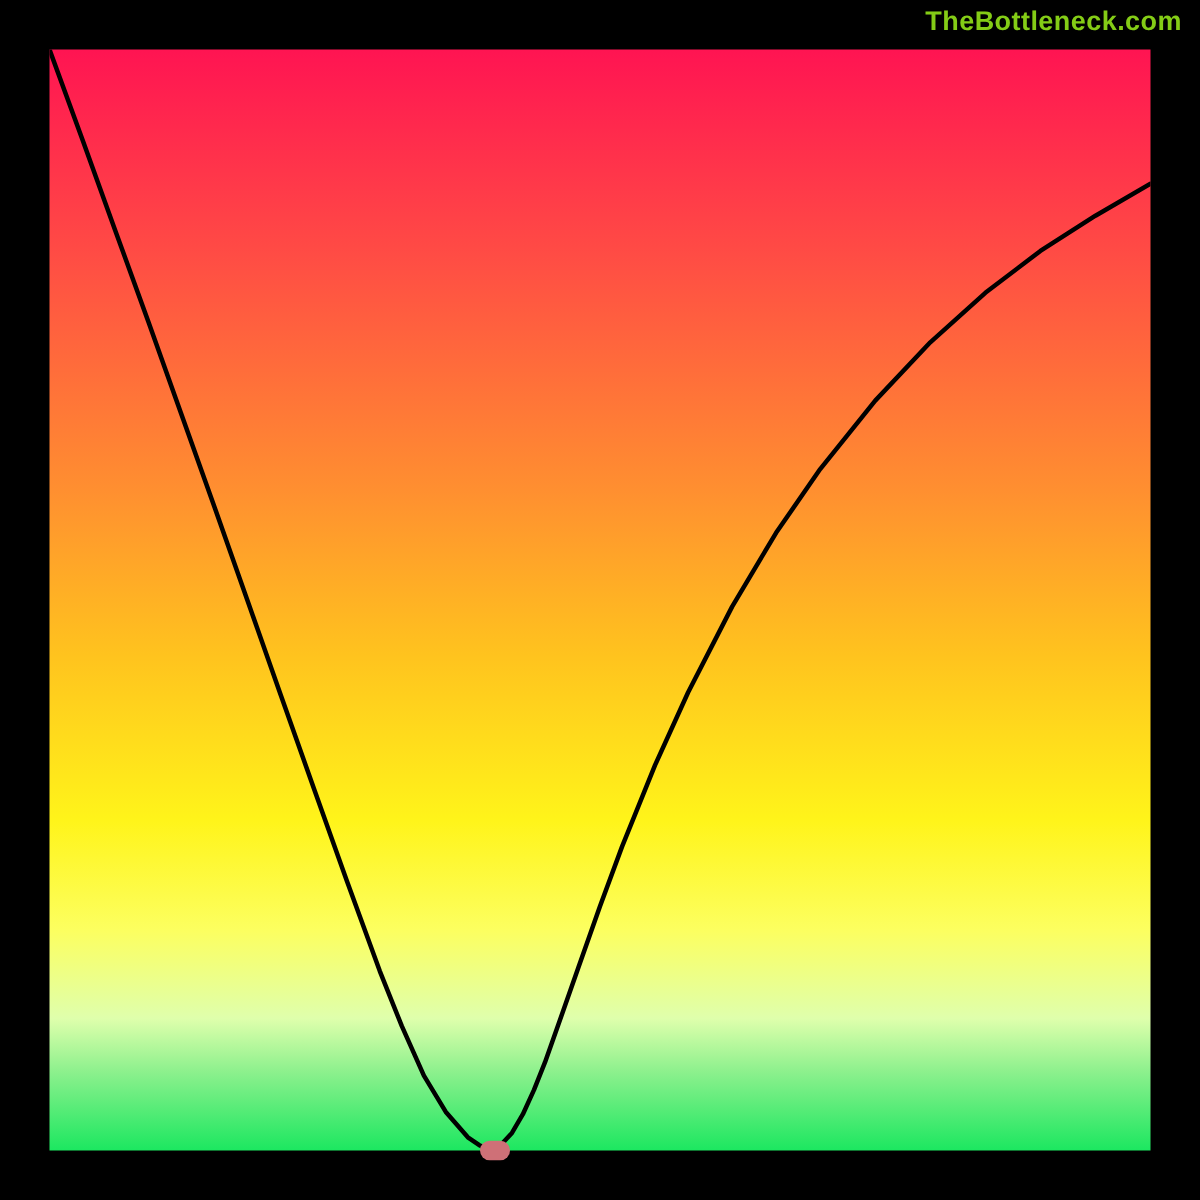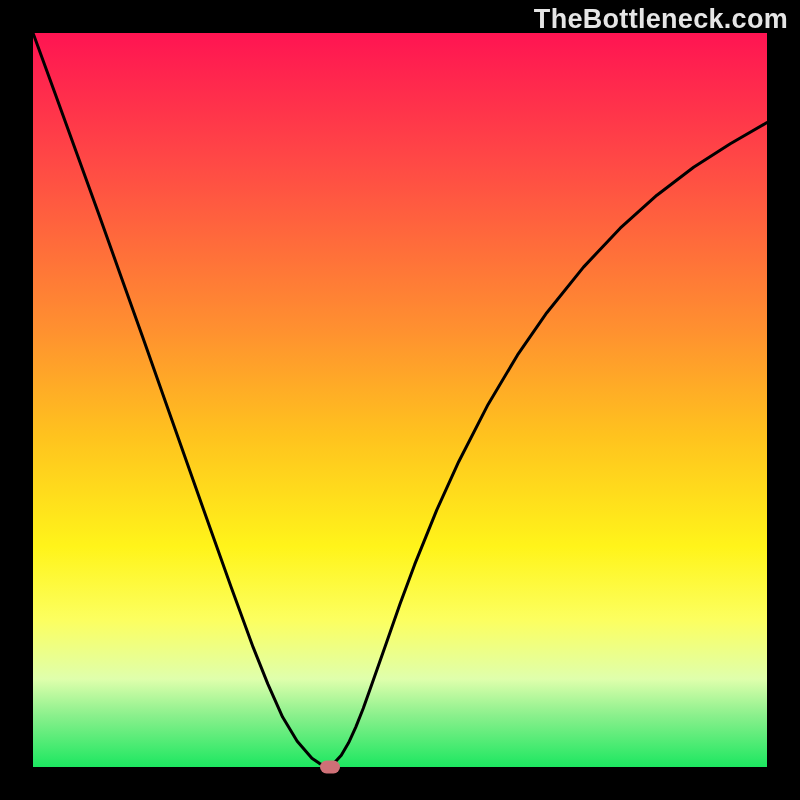--- a/index.html
+++ b/index.html
@@ -14,22 +14,22 @@
   .frame {
     position: relative;
     width: 800px;
     height: 800px;
     background: #000;
   }
   .watermark {
     position: absolute;
     top: 4px;
     right: 12px;
-    color: #e5e5e5;
-    font-size: 27px;
+    color: #84cc16;
+    font-size: 18px;
     font-weight: 600;
     letter-spacing: 0.3px;
     font-family: Arial, Helvetica, sans-serif;
     z-index: 5;
   }
   .plot-area {
     position: absolute;
     left: 33px;
     top: 33px;
     width: 734px;

